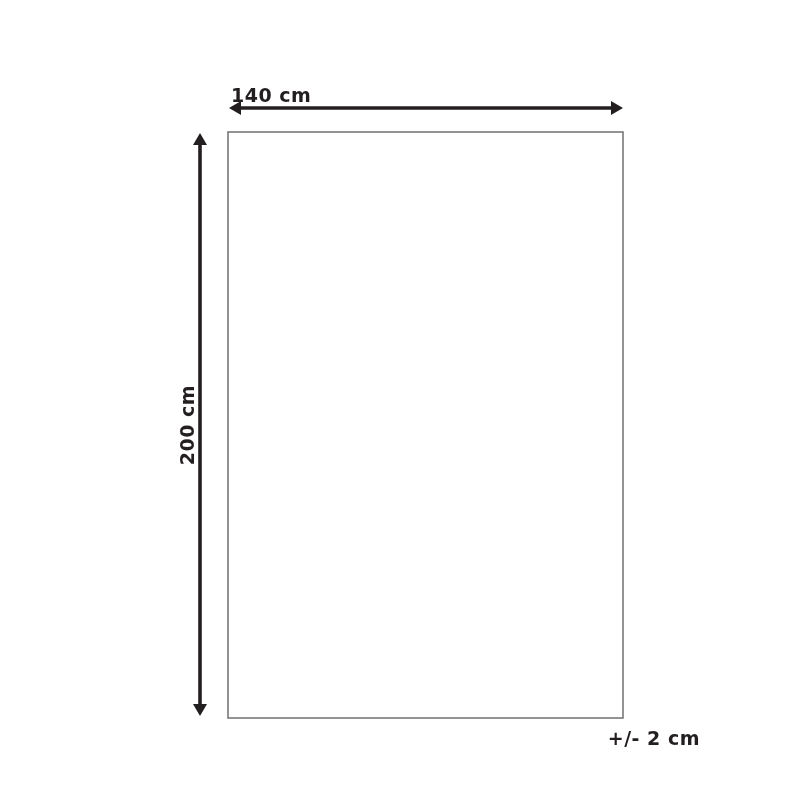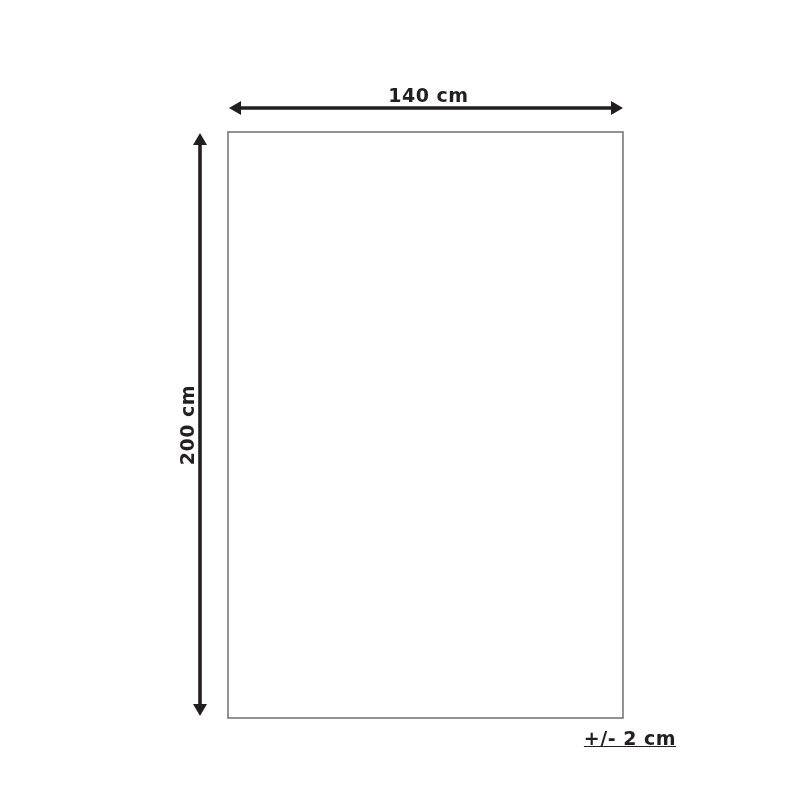--- a/index.html
+++ b/index.html
@@ -25,37 +25,36 @@
     font-weight: bold;
     font-size: 19px;
     line-height: 24px;
     letter-spacing: 0.5px;
     white-space: nowrap;
   }
   .width-label {
     left: 231px;
     top: 83px;
     width: 395px;
-    text-align: center;
+    text-align: left;
   }
   .height-label {
     left: 137px;
     top: 413px;
     width: 100px;
     height: 24px;
     text-align: center;
     transform: rotate(-90deg);
     transform-origin: center center;
   }
   .tolerance-label {
     left: 560px;
     top: 726px;
     width: 140px;
-    text-align: center;
-    text-decoration: underline;
+    text-align: right;
   }
 </style>
 </head>
 <body>
 
 <div class="canvas">
 
   <svg width="800" height="800" viewBox="0 0 800 800">
 
     <rect x="228" y="132" width="395" height="586" fill="none" stroke-width="1.6" stroke="#77787b"></rect>

